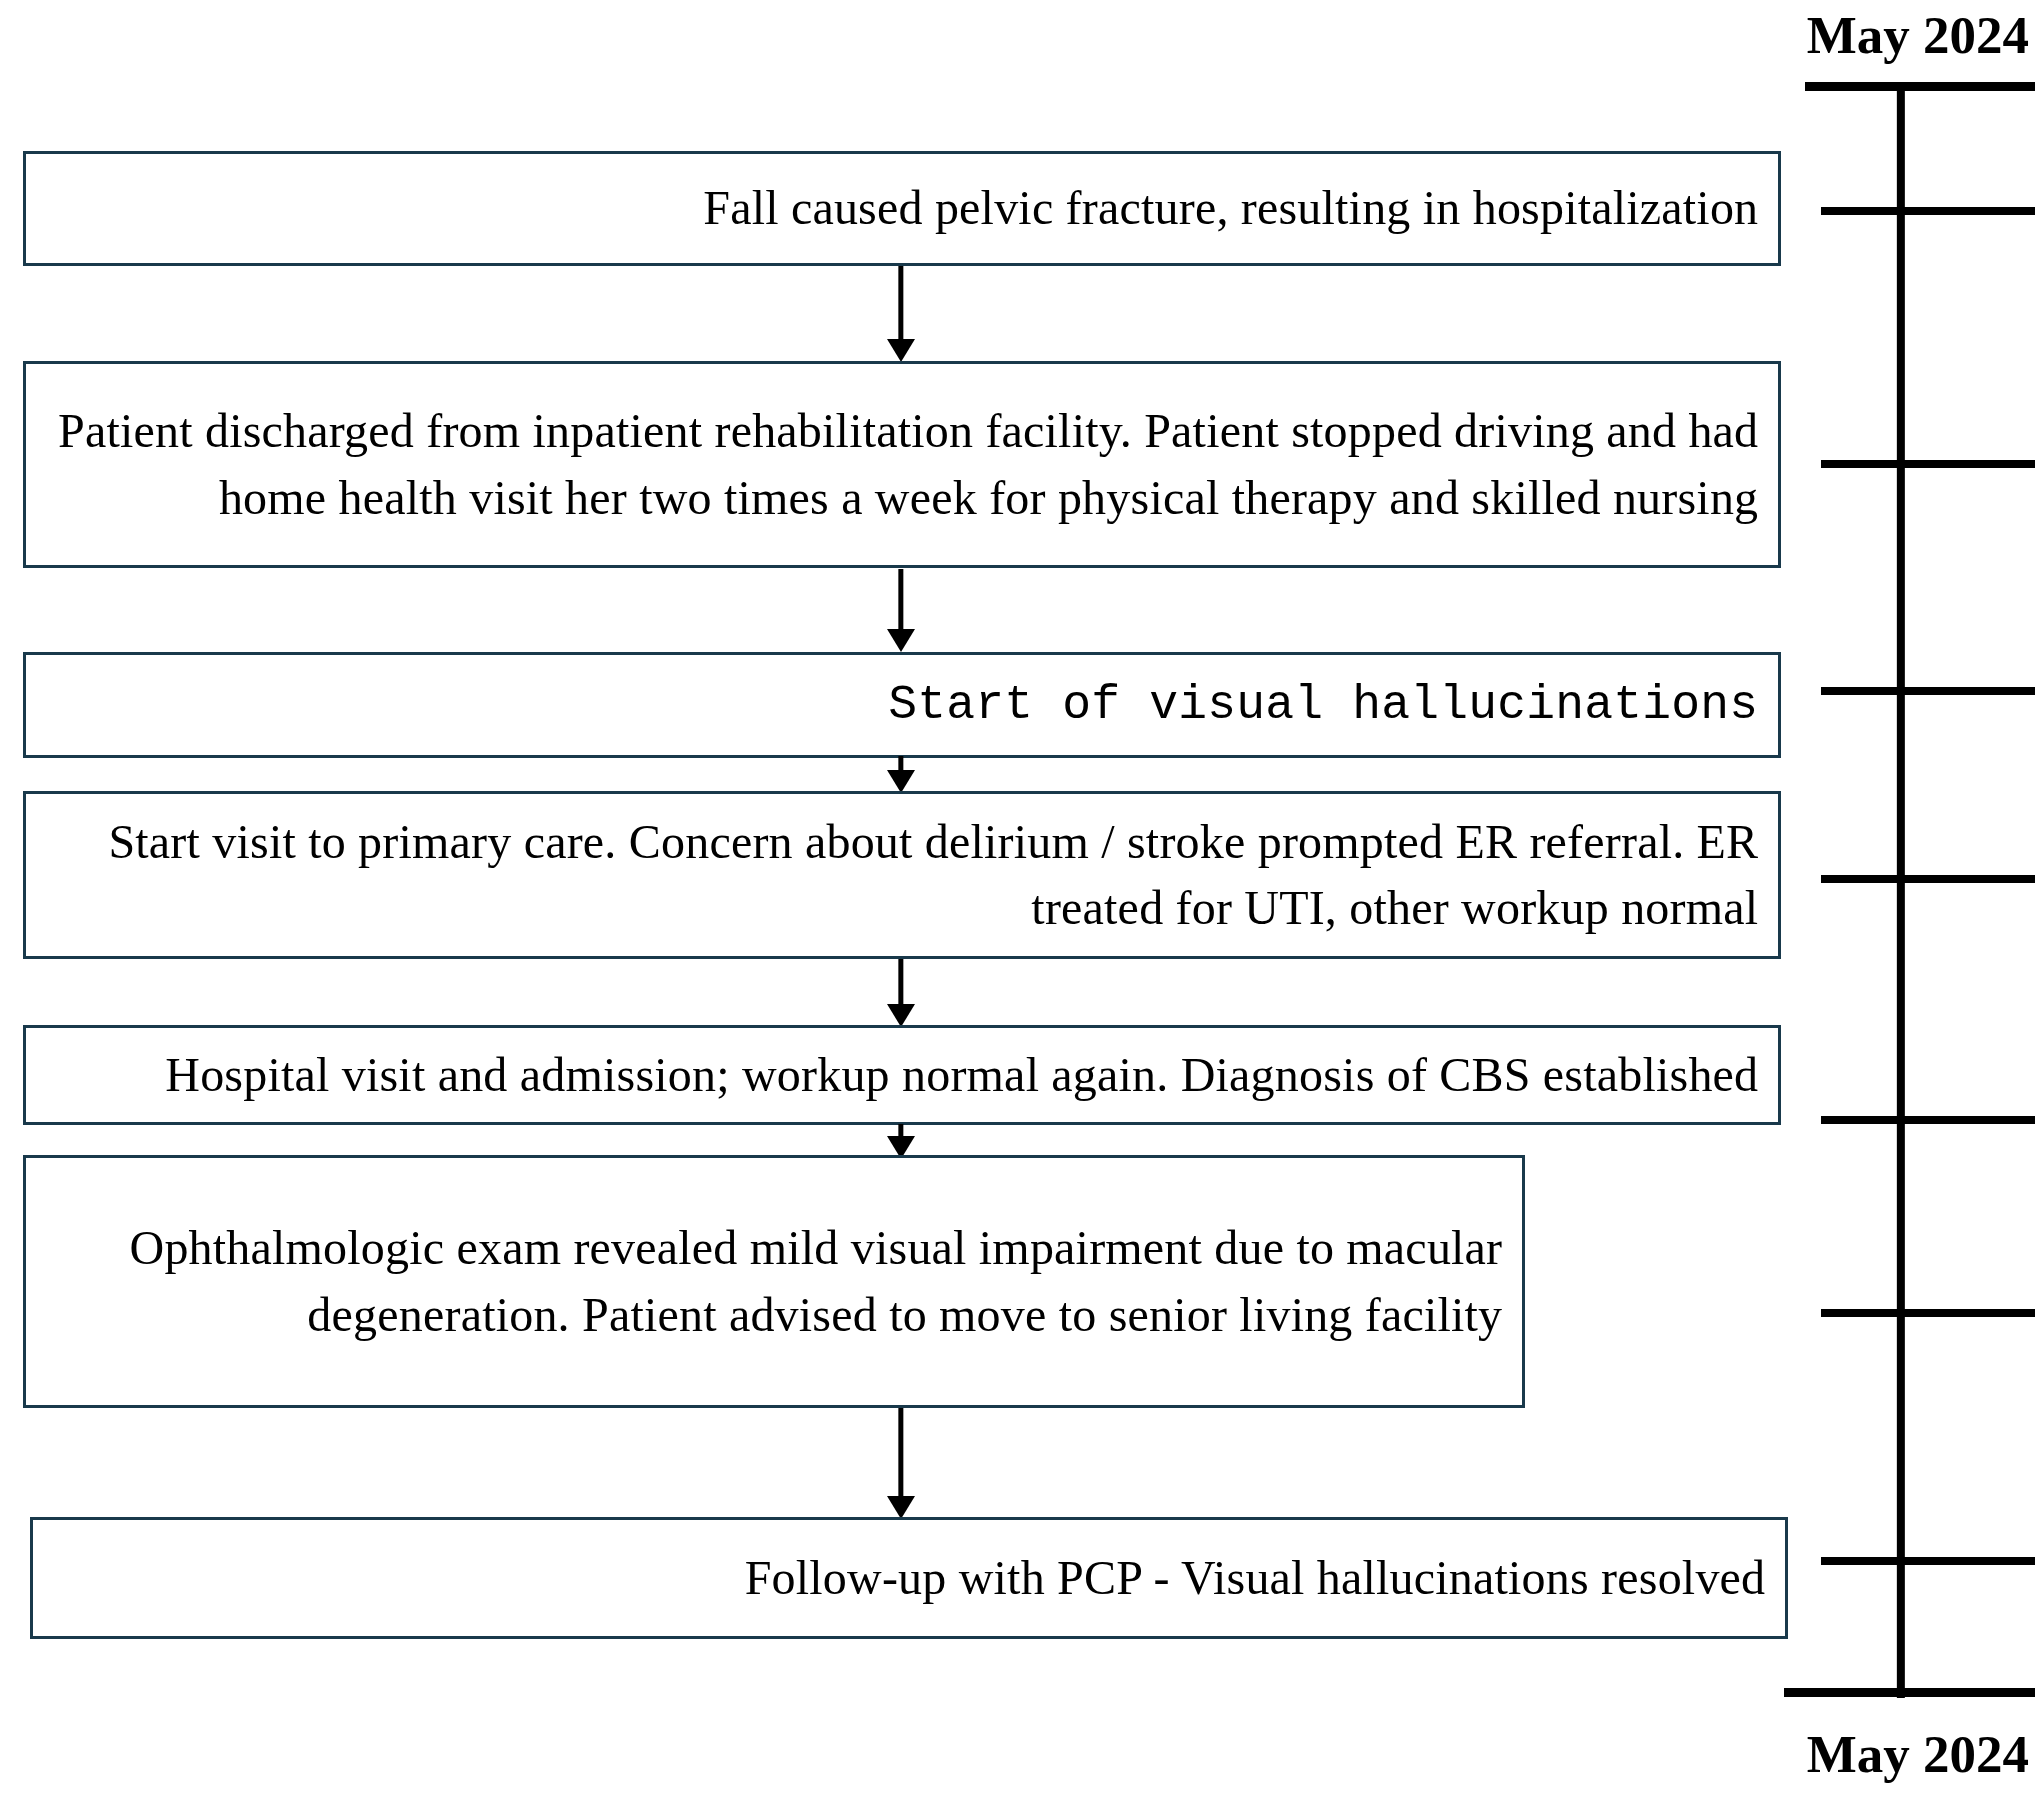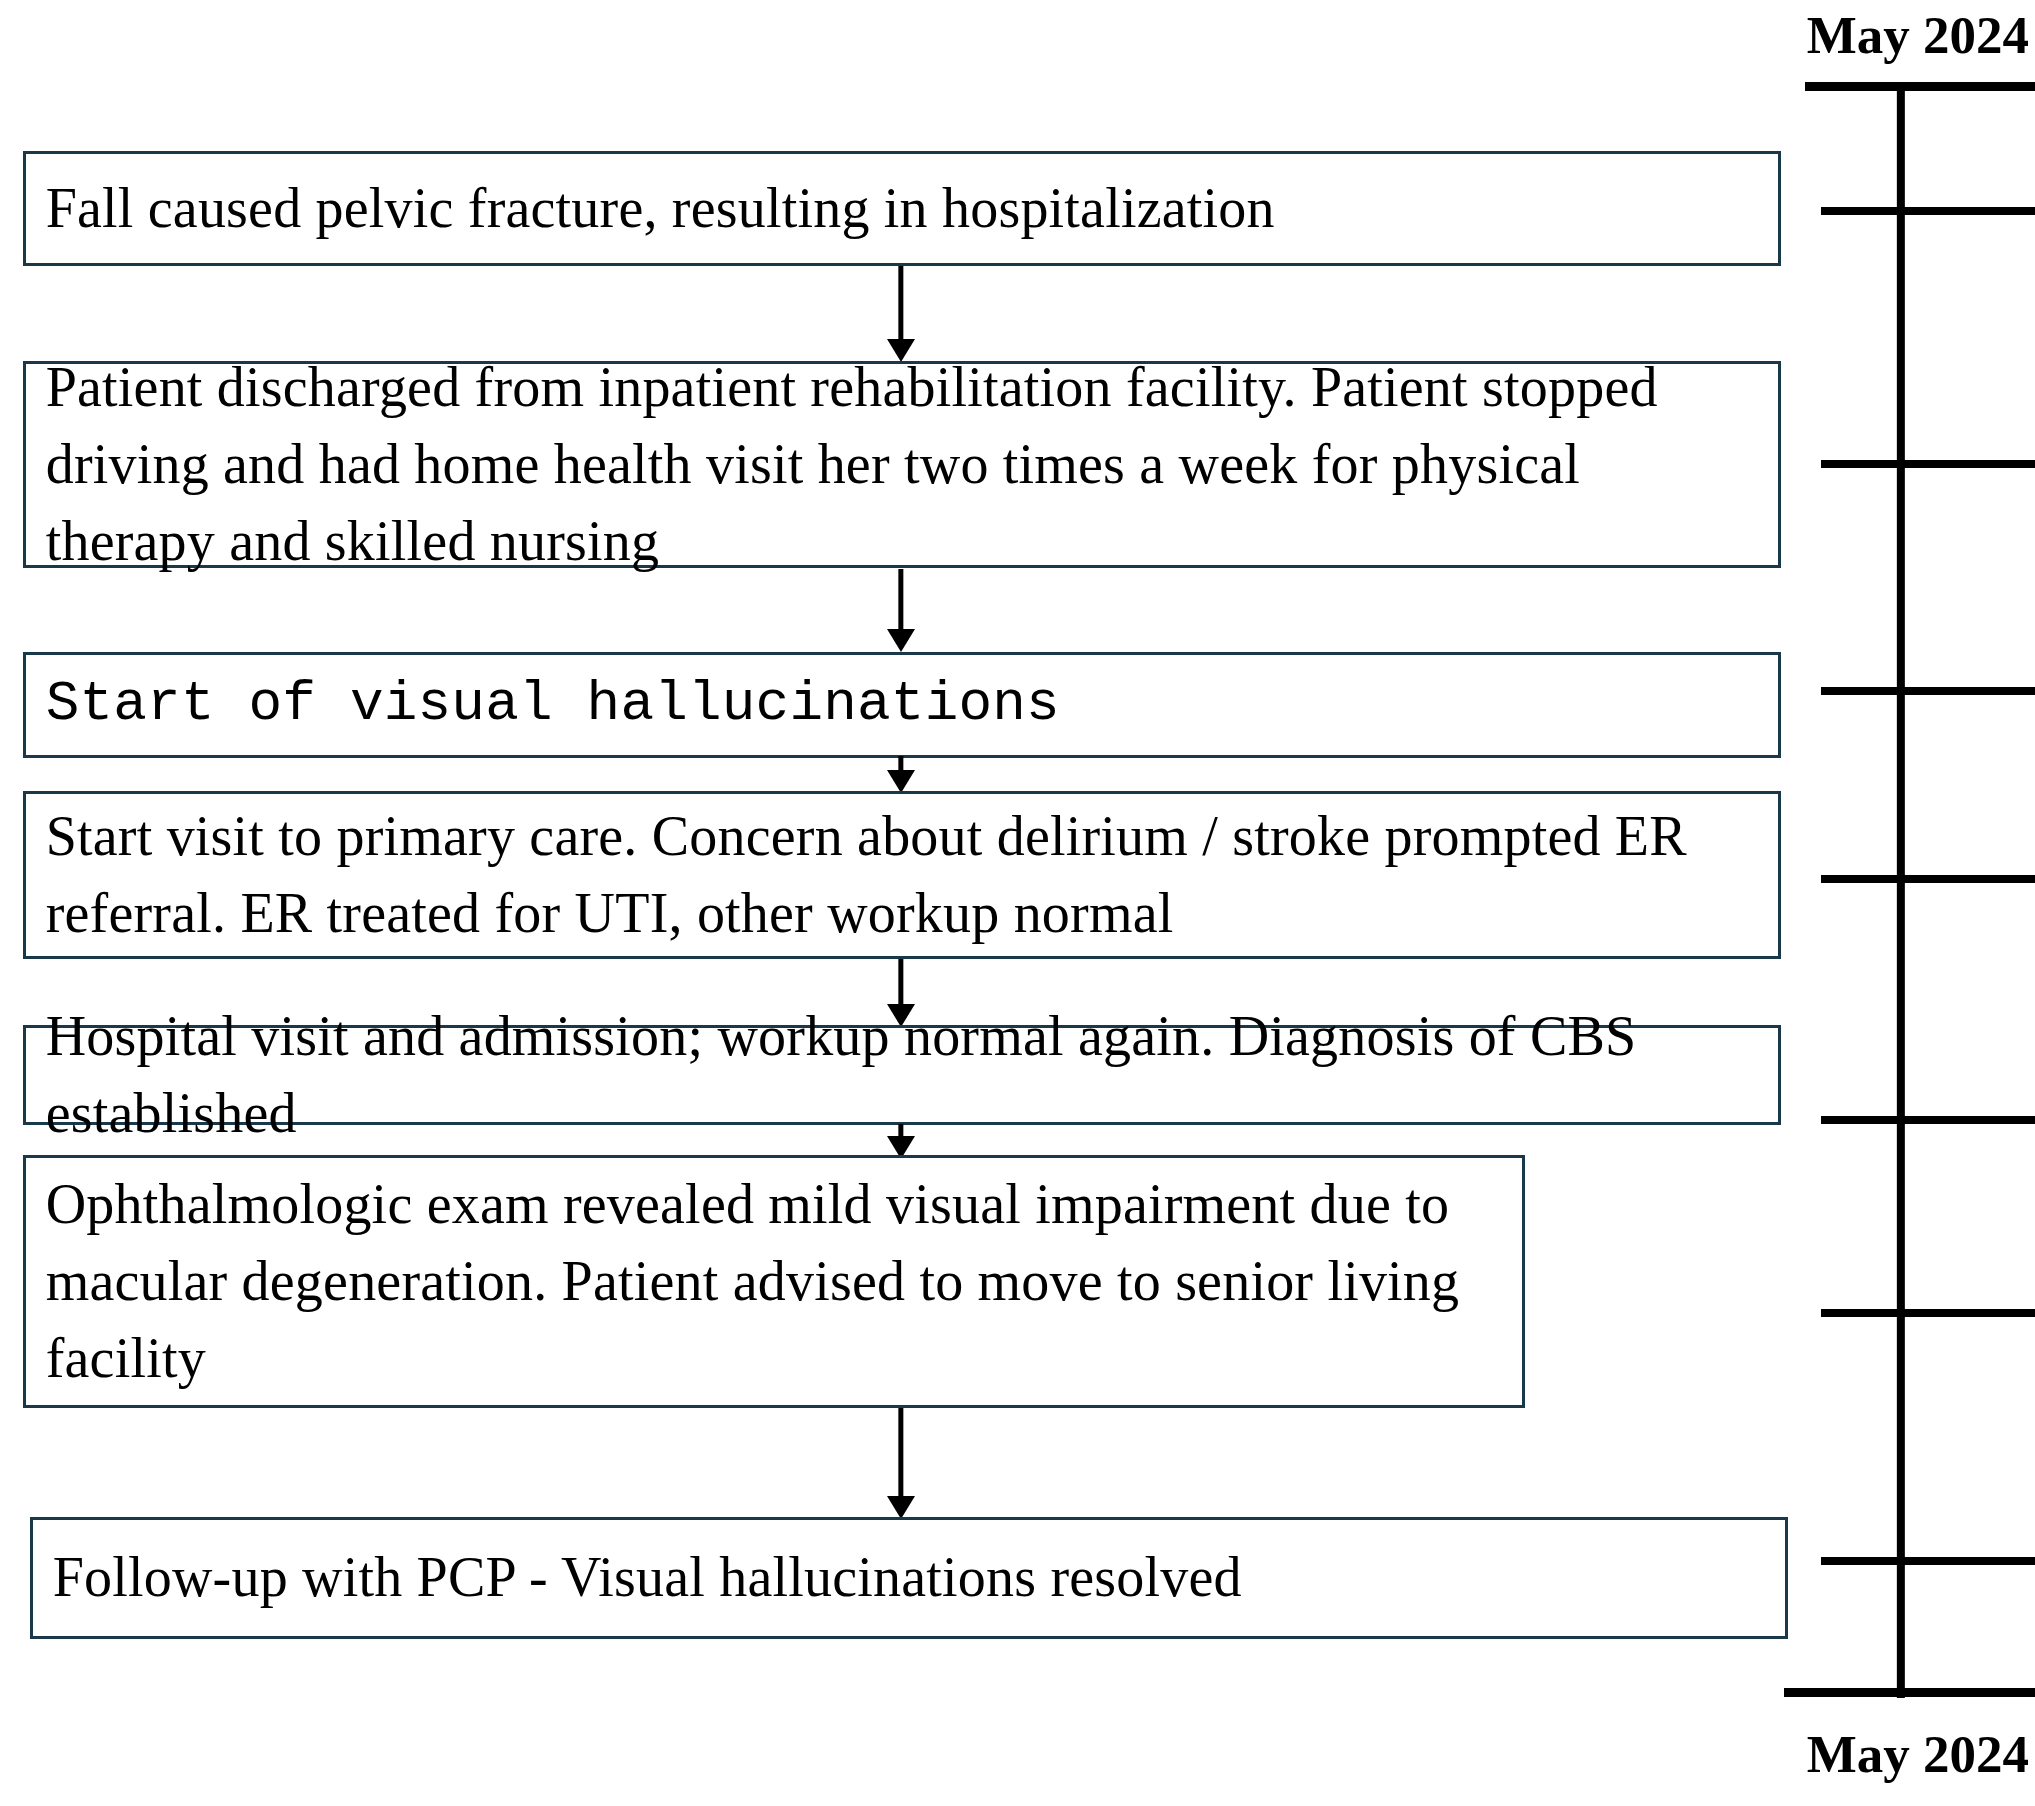--- a/index.html
+++ b/index.html
@@ -25,22 +25,22 @@
     background: #ffffff;
     border: 3.8px solid #19394b;
     display: flex;
     align-items: center;
     justify-content: center;
     padding: 0 19.7px;
   }
   .flow-box .box-text {
     display: block;
     width: 100%;
-    text-align: left;
-    font-size: 56px;
+    text-align: right;
+    font-size: 48px;
     line-height: 1.38;
     color: #000000;
     letter-spacing: 0.2px;
   }
 
   
   .arrow {
     position: absolute;
     width: 0;
   }

